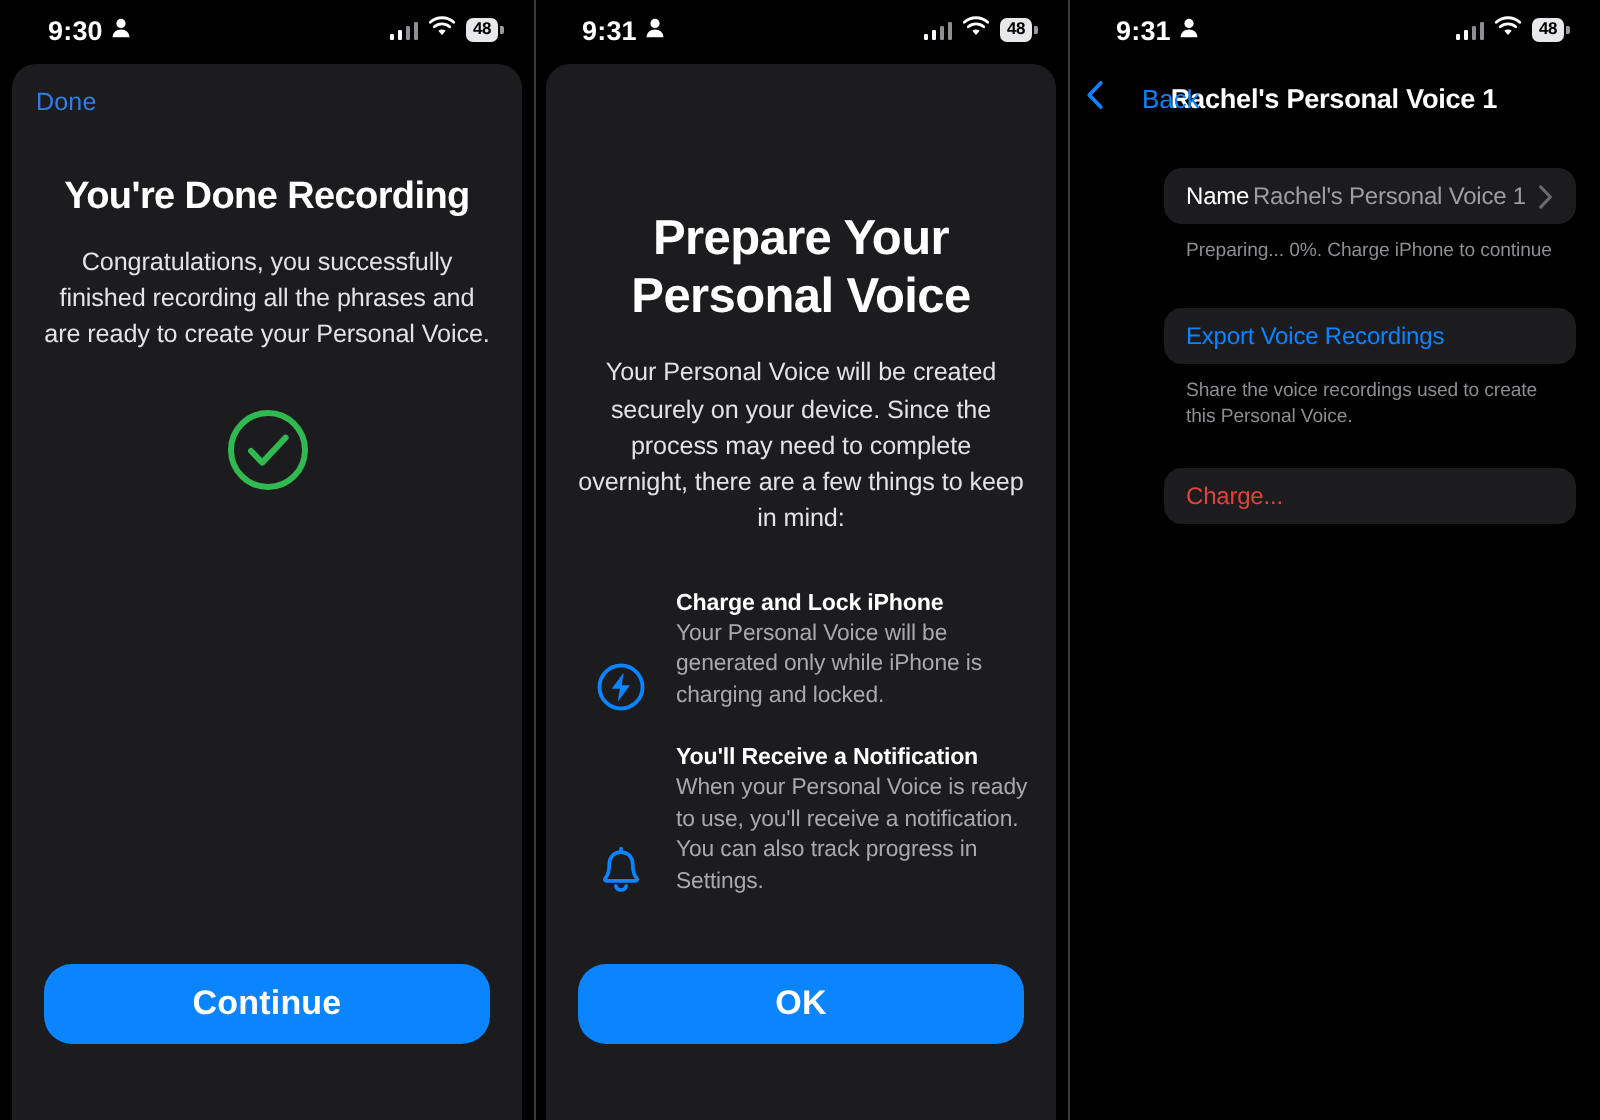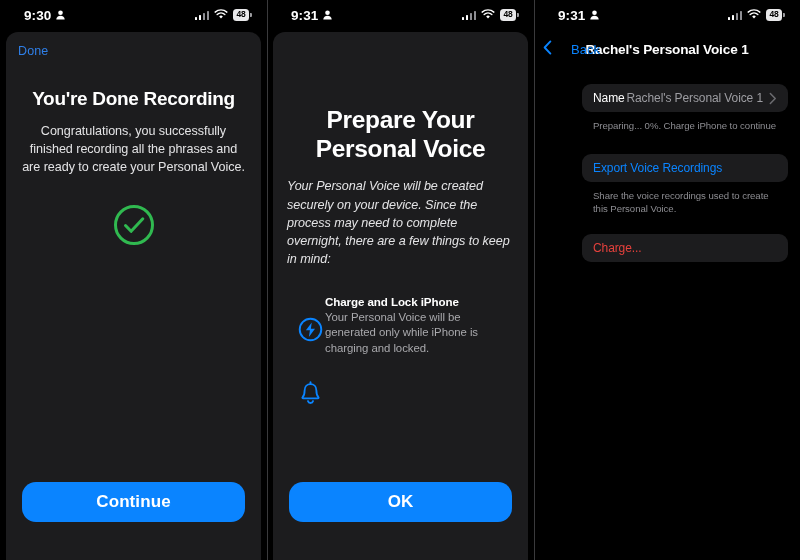--- a/index.html
+++ b/index.html
@@ -73,23 +73,23 @@
   .cta {
     display:flex; align-items:center; justify-content:center;
     height:40px; border-radius:14px; background:#0a84ff;
     color:#fff; font-size:17px; font-weight:700; letter-spacing:.1px;
     cursor:pointer; border:none; width:100%;
   }
 
   
   .p2-body { position:absolute; top:62px; left:0; right:0; padding:0 14px; }
   .p2-title { text-align:center; font-size:24.5px; font-weight:700; color:#fff; line-height:1.17; letter-spacing:-.3px;margin-top:12px; }
-  .p2-para { margin-top:14px; text-align:left; font-size:12.6px; line-height:1.45; color:#e3e3e5; letter-spacing:-.05px;font-style:italic; }
+  .p2-para { margin-top:14px; text-align:center; font-size:12.6px; line-height:1.45; color:#e3e3e5; letter-spacing:-.05px; }
   .bullets { margin-top:26px; padding-left:8px; }
-  .bullet { display:flex; align-items:center; margin-bottom:16px; }
+  .bullet { display:flex; gap:13px; align-items:flex-end; margin-bottom:16px; }
   .bullet-icon { flex:0 0 30px; display:flex; align-items:center; justify-content:center; padding-top:9px; }
   .bullet-text { flex:1 1 auto; }
   .bullet-head { font-size:11.6px; font-weight:700; color:#fff; letter-spacing:-.1px; }
   .bullet-desc { margin-top:2px; font-size:11.4px; line-height:1.36; color:#a9a9ad; letter-spacing:-.05px; }
 
   
   .navbar {
     position:absolute; top:32px; left:0; right:0; height:34px;
     display:flex; align-items:center; z-index:20;
   }
@@ -230,20 +230,24 @@
           </div>
 
           <div class="bullet">
             <div class="bullet-icon">
               <svg width="25" height="26" viewBox="0 0 26 27">
                 <path d="M13 3.2c-3.6 0-6.1 2.6-6.1 6.3 0 4.3-.8 5.9-2.1 7.3-.5.5-.2 1.3.5 1.3h15.4c.7 0 1-.8.5-1.3-1.3-1.4-2.1-3-2.1-7.3 0-3.7-2.5-6.3-6.1-6.3z" fill="none" stroke="#0a84ff" stroke-width="1.9" stroke-linejoin="round"></path>
                 <path d="M10.3 20.8a2.8 2.8 0 005.4 0" fill="none" stroke="#0a84ff" stroke-width="1.9" stroke-linecap="round"></path>
                 <path d="M13 1.3v1.8" stroke="#0a84ff" stroke-width="1.9" stroke-linecap="round"></path>
               </svg>
             </div>
+            <div class="bullet-text">
+              <div class="bullet-head">You'll Receive a Notification</div>
+              <div class="bullet-desc">When your Personal Voice is ready to use, you'll receive a notification. You can also track progress in Settings.</div>
+            </div>
           </div>
 
         </div>
       </div>
 
       <div class="p2-footer">
         <button class="cta">OK</button>
       </div>
     </div>
   </div>

